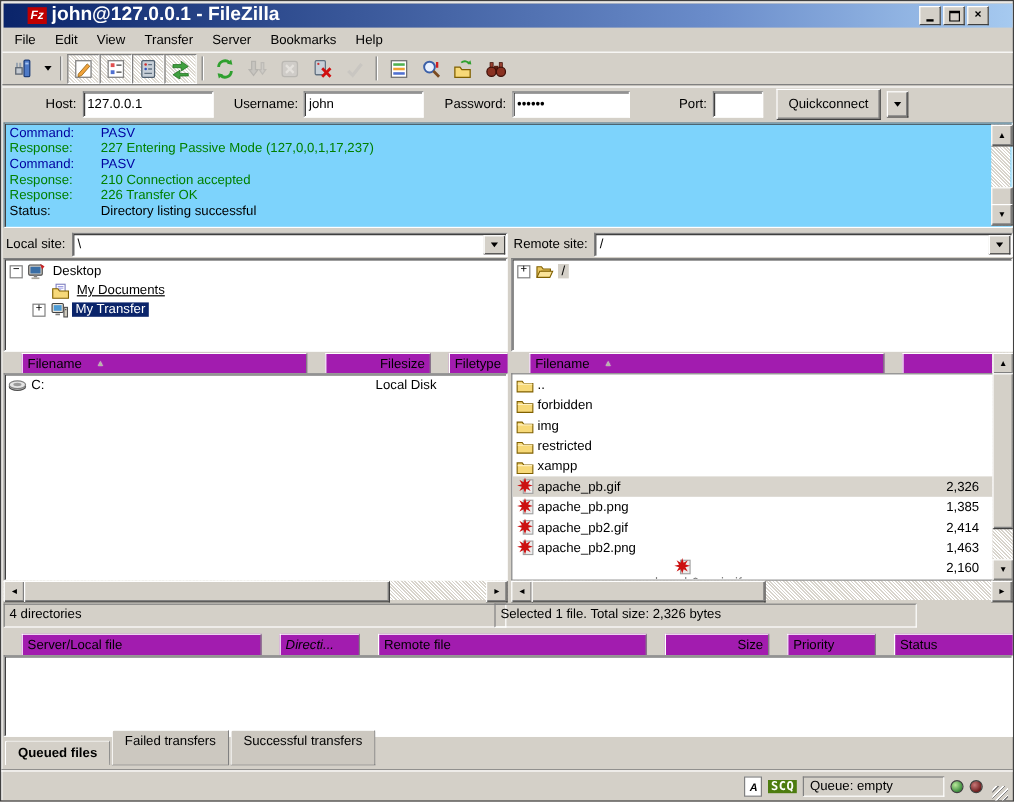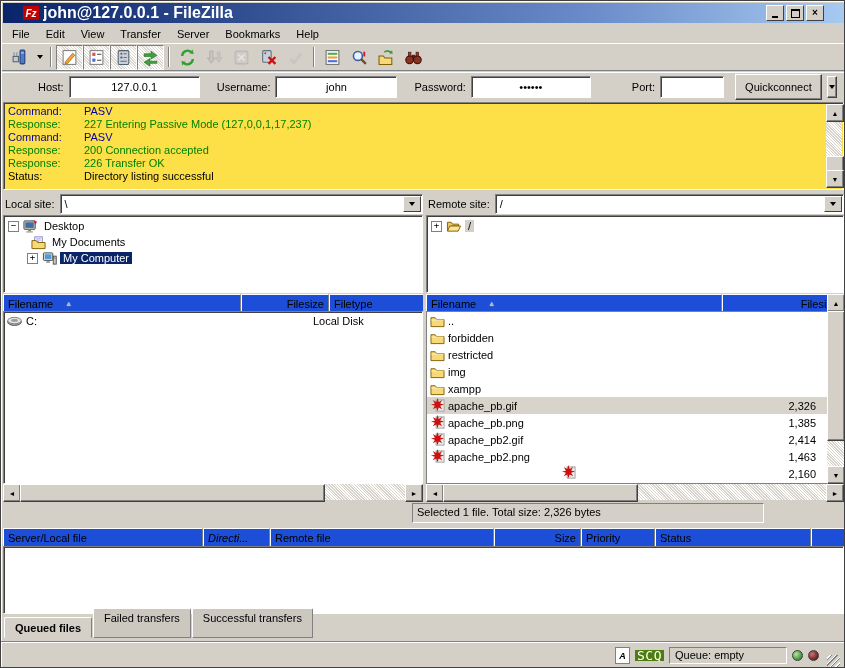--- a/index.html
+++ b/index.html
@@ -32,26 +32,26 @@
   .tb-btn.disabled svg{opacity:.38;}
   .tb-dd{width:13px;height:23px;display:flex;align-items:center;justify-content:center;}
   .dd-tri{width:0;height:0;border-left:3px solid transparent;border-right:3px solid transparent;border-top:4px solid #000;}
   .tb-sep{width:0;height:20px;border-left:1px solid #808080;border-right:1px solid #fff;margin:0 4px;}
   .tb-ic{display:flex;}
   
   .quickbar{left:1px;top:71px;width:843px;height:29px;display:flex;align-items:center;gap:5px;padding:0 8px;
     border-top:1px solid #fff;}
   .qc-label{white-space:nowrap;margin-left:28px;}
   .qc-input{height:18px;background:#fff;border:1px solid;border-color:#808080 #fff #fff #808080;
-    box-shadow:inset 1px 1px 0 #404040;font:11px "Liberation Sans",sans-serif;padding:1px 14px;outline:none;text-align:center;}
+    box-shadow:inset 1px 1px 0 #404040;font:11px "Liberation Sans",sans-serif;padding:1px 3px;outline:none;}
   .btn{background:#D4D0C8;border:1px solid;border-color:#fff #404040 #404040 #fff;
     box-shadow:inset -1px -1px 0 #808080;padding:2px 9px;display:flex;align-items:center;height:20px;}
   .btn-dd{width:16px;height:20px;justify-content:center;padding:0;}
   
-  .log{left:2px;top:101px;width:841px;height:88px;background:#fde047;padding:2px 0;}
+  .log{left:2px;top:101px;width:841px;height:88px;background:#7dd3fc;padding:2px 0;}
   .log-line{display:flex;height:13px;line-height:13px;white-space:nowrap;}
   .log-label{width:76px;padding-left:4px;flex:none;}
   .command{color:#0000A0;}.response{color:#008000;}.status{color:#000;}
   
   .vsb,.hsb{background:repeating-linear-gradient(45deg,#fff 0 1px,#D8D4CC 1px 2px);}
   .sb-btn{position:absolute;width:16px;height:16px;background:#D4D0C8;border:1px solid;
     border-color:#fff #404040 #404040 #fff;box-shadow:inset -1px -1px 0 #808080;
     display:flex;align-items:center;justify-content:center;font-size:7px;line-height:7px;color:#000;}
   .sb-thumb{position:absolute;background:#D4D0C8;border:1px solid;border-color:#fff #404040 #404040 #fff;
     box-shadow:inset -1px -1px 0 #808080;}
@@ -66,43 +66,43 @@
   .tree-row{height:16px;display:flex;align-items:center;}
   .expander{width:9px;height:9px;border:1px solid #808080;background:#fff;font-size:9px;line-height:7px;
     text-align:center;margin-right:4px;flex:none;font-family:"DejaVu Sans Mono",monospace;}
   .expander-spacer{width:11px;margin-right:4px;flex:none;}
   .tree-ic{display:flex;margin-right:3px;flex:none;}
   .tree-label{padding:0 3px;white-space:nowrap;}
   .tree-label.sel{background:#0A246A;color:#fff;}
   .tree-label.sel-inactive{background:#D4D0C8;color:#000;}
   
   .hdr{display:flex;overflow:hidden;}
-  .hcell{height:17px;background:#1d4ed8;border:1px solid;border-color:#fff #808080 #808080 #fff;
-    display:flex;align-items:center;padding:0 4px;flex:none;overflow:hidden;white-space:nowrap;}
+  .hcell{height:17px;background:#a21caf;border:1px solid;border-color:#fff #808080 #808080 #fff;
+    display:flex;align-items:center;padding:0 4px;flex:none;overflow:hidden;white-space:nowrap;margin-left:15px;}
   .hcell.right{justify-content:flex-end;}
   .sort-arrow{margin-left:12px;font-size:7px;color:#B8B4AA;text-shadow:0 0 1px #fff;}
   .listbody{background:#fff;overflow:hidden;}
   .file-row{height:17px;display:flex;align-items:center;white-space:nowrap;}
   .file-row.rsel{background:#D8D4CC;}
   .fcell{display:flex;align-items:center;padding:0 3px;flex:none;overflow:hidden;height:17px;box-sizing:border-box;}
   .fcell.right{justify-content:flex-end;padding-right:8px;}
   .fcell .ic{display:flex;margin-right:3px;}
   .status-panel{border:1px solid;border-color:#808080 #fff #fff #808080;padding:2px 4px;white-space:nowrap;overflow:hidden;}
   
   .tabs{display:flex;align-items:flex-end;gap:1px;}
   .tab{background:#D4D0C8;border:1px solid;border-color:#fff #808080 #D4D0C8 #fff;border-radius:2px 2px 0 0;
     padding:3px 10px 2px;height:30px;box-sizing:border-box;}
   .tab.active{font-weight:bold;height:21px;padding-top:4px;background:#D4D0C8;}
   .tab.inactive{background:#CCC8C0;border-bottom-color:#808080;}
   
   .statusbar{left:0;top:641px;width:845px;height:26px;border-top:1px solid #fff;box-shadow:0 -1px 0 #808080;
     display:flex;align-items:center;justify-content:flex-end;gap:5px;padding:0 6px;}
   .type-icon{width:13px;height:15px;background:#fff;border:1px solid #808080;display:flex;align-items:center;
     justify-content:center;font-size:9px;font-weight:bold;font-style:italic;}
-  .black-badge{background:#4d7c0f;color:#fff;font-size:13px;font-weight:normal;padding:2px 2px;line-height:7px;
+  .black-badge{background:#4d7c0f;color:#fff;font-size:10px;font-weight:bold;padding:2px 2px;line-height:7px;
     letter-spacing:.5px;font-family:"DejaVu Sans Mono",monospace;}
   .queue-field{width:118px;height:17px;border:1px solid;border-color:#808080 #fff #fff #808080;
     padding:1px 5px;box-sizing:border-box;white-space:nowrap;overflow:hidden;}
   .led{width:9px;height:9px;border-radius:50%;border:1px solid #404040;}
   .led-green{background:radial-gradient(circle at 35% 35%,#B8E89A,#3E8E3E 70%);}
   .led-red{background:radial-gradient(circle at 35% 35%,#C87878,#6E1E1E 70%);}
   .grip{width:13px;height:13px;margin-left:3px;align-self:flex-end;
     background:repeating-linear-gradient(135deg,transparent 0 2px,#fff 2px 3px,#808080 3px 4px);}
 </style>
 </head>
@@ -300,21 +300,21 @@
       <div class="log-line response">
         <span class="log-label">Response:</span>
         <span class="log-text">227 Entering Passive Mode (127,0,0,1,17,237)</span>
       </div>
       <div class="log-line command">
         <span class="log-label">Command:</span>
         <span class="log-text">PASV</span>
       </div>
       <div class="log-line response">
         <span class="log-label">Response:</span>
-        <span class="log-text">200 Connection accepted</span>
+        <span class="log-text">210 Connection accepted</span>
       </div>
       <div class="log-line response">
         <span class="log-label">Response:</span>
         <span class="log-text">226 Transfer OK</span>
       </div>
       <div class="log-line status">
         <span class="log-label">Status:</span>
         <span class="log-text">Directory listing successful</span>
       </div>
     </div>
@@ -345,21 +345,21 @@
           <svg width="15" height="15" viewBox="0 0 16 16">
             <rect x="1" y="2" width="12" height="9" rx="1" fill="#D4D0C8" stroke="#404040"></rect>
             <rect x="2.5" y="3.5" width="9" height="6" fill="#3A6EA5"></rect>
             <rect x="5.5" y="11" width="3" height="2" fill="#808080"></rect>
             <rect x="3.5" y="13" width="7" height="1.5" fill="#A8A49A"></rect>
             <path d="M11 1l4 2-2 3z" fill="#CC2222"></path>
           </svg>
         </span>
         <span class="tree-label">Desktop</span>
       </div>
-      <div class="tree-row" style="padding-left: 12px;">
+      <div class="tree-row" style="padding-left: 24px; text-decoration: underline;">
         <span class="expander-spacer"></span>
         <span class="tree-ic" style="display: flex;">
           <svg width="15" height="15" viewBox="0 0 16 16">
             <rect x="4" y="2" width="8" height="7" fill="#fff" stroke="#8080C0"></rect>
             <path d="M5.5 4h5M5.5 5.5h5M5.5 7h3" stroke="#9090E0" stroke-width=".8"></path>
             <path d="M1 6h4.5L7 8h8v6.5H1z" fill="#F7D978" stroke="#806000"></path>
           </svg>
         </span>
         <span class="tree-label">My Documents</span>
       </div>
@@ -367,21 +367,21 @@
         <span class="expander">+</span>
         <span class="tree-ic" style="display: flex;">
           <svg width="15" height="15" viewBox="0 0 16 16">
             <rect x="1.5" y="2" width="10" height="8" rx="1" fill="#E6E2D8" stroke="#404040"></rect>
             <rect x="3" y="3.5" width="7" height="5" fill="#4E9BD4"></rect>
             <rect x="4.5" y="11" width="4" height="1.5" fill="#808080"></rect>
             <rect x="12" y="5.5" width="3.2" height="8.5" fill="#D0CCC0" stroke="#505050"></rect>
             <rect x="13" y="7" width="1.2" height="1" fill="#505050"></rect>
           </svg>
         </span>
-        <span class="tree-label sel">My Computer</span>
+        <span class="tree-label sel">My Transfer</span>
       </div>
     </div>
   <div class="abs tree sunken" style="left:425px;top:214px;width:418px;height:78px" id="remote-tree">
       <div class="tree-row" style="padding-left: 4px;">
         <span class="expander">+</span>
         <span class="tree-ic" style="display: flex;">
           <svg width="16" height="14" viewBox="0 0 16 15">
             <path d="M1 3.5h4l1.5 2H13v2H5L3 12.5H1z" fill="#E8C660" stroke="#806000"></path>
             <path d="M3.5 7.5h11.5L12.5 13H1z" fill="#FBE49A" stroke="#806000"></path>
           </svg>
@@ -461,33 +461,33 @@
         <div class="fcell right" style="width: 111px;"></div>
       </div>
       <div class="file-row">
         <div class="fcell" style="width: 286px;">
           <span class="ic" style="display: flex;">
             <svg width="15" height="14" viewBox="0 0 16 15">
               <path d="M1 4h4.5L7 6h8v7.5H1z" fill="#F7D978" stroke="#806000"></path>
               <path d="M1.5 6.5h13" stroke="#FFF0BE"></path>
             </svg>
           </span>
-          <span>restricted</span>
+          <span>img</span>
         </div>
         <div class="fcell right" style="width: 111px;"></div>
       </div>
       <div class="file-row">
         <div class="fcell" style="width: 286px;">
           <span class="ic" style="display: flex;">
             <svg width="15" height="14" viewBox="0 0 16 15">
               <path d="M1 4h4.5L7 6h8v7.5H1z" fill="#F7D978" stroke="#806000"></path>
               <path d="M1.5 6.5h13" stroke="#FFF0BE"></path>
             </svg>
           </span>
-          <span>img</span>
+          <span>restricted</span>
         </div>
         <div class="fcell right" style="width: 111px;"></div>
       </div>
       <div class="file-row">
         <div class="fcell" style="width: 286px;">
           <span class="ic" style="display: flex;">
             <svg width="15" height="14" viewBox="0 0 16 15">
               <path d="M1 4h4.5L7 6h8v7.5H1z" fill="#F7D978" stroke="#806000"></path>
               <path d="M1.5 6.5h13" stroke="#FFF0BE"></path>
             </svg>
@@ -562,20 +562,21 @@
     <div class="sb-btn" style="left:0;top:0">◄</div>
     <div class="sb-thumb" style="left:17px;top:0;width:303px;height:16px"></div>
     <div class="sb-btn" style="right:0;top:0">►</div>
   </div>
   <div class="abs hsb" style="left:425px;top:483px;width:418px;height:16px">
     <div class="sb-btn" style="left:0;top:0">◄</div>
     <div class="sb-thumb" style="left:17px;top:0;width:193px;height:16px"></div>
     <div class="sb-btn" style="right:0;top:0">►</div>
   </div>
 
+  <div class="abs status-panel" style="left:2px;top:502px;width:419px;height:20px">4 directories</div>
   <div class="abs status-panel" style="left:411px;top:502px;width:352px;height:20px">Selected 1 file. Total size: 2,326 bytes</div>
 
   <div class="abs hdr" style="left:2px;top:527px;width:841px;height:18px" id="queue-header">
       <div class="hcell" style="width: 190px;">
         <span>Server/Local file</span>
       </div>
       <div class="hcell" style="width: 57px; font-style: italic;">
         <span>Directi...</span>
       </div>
       <div class="hcell" style="width: 214px;">

